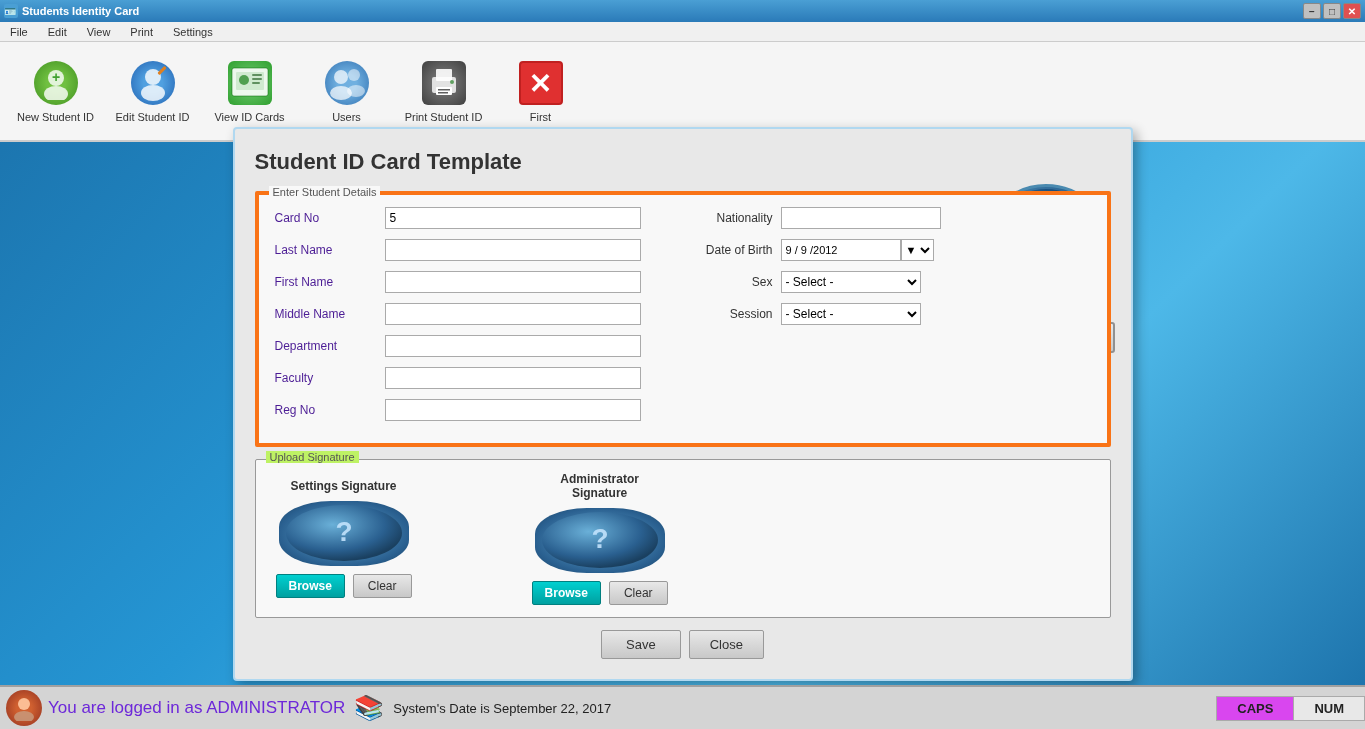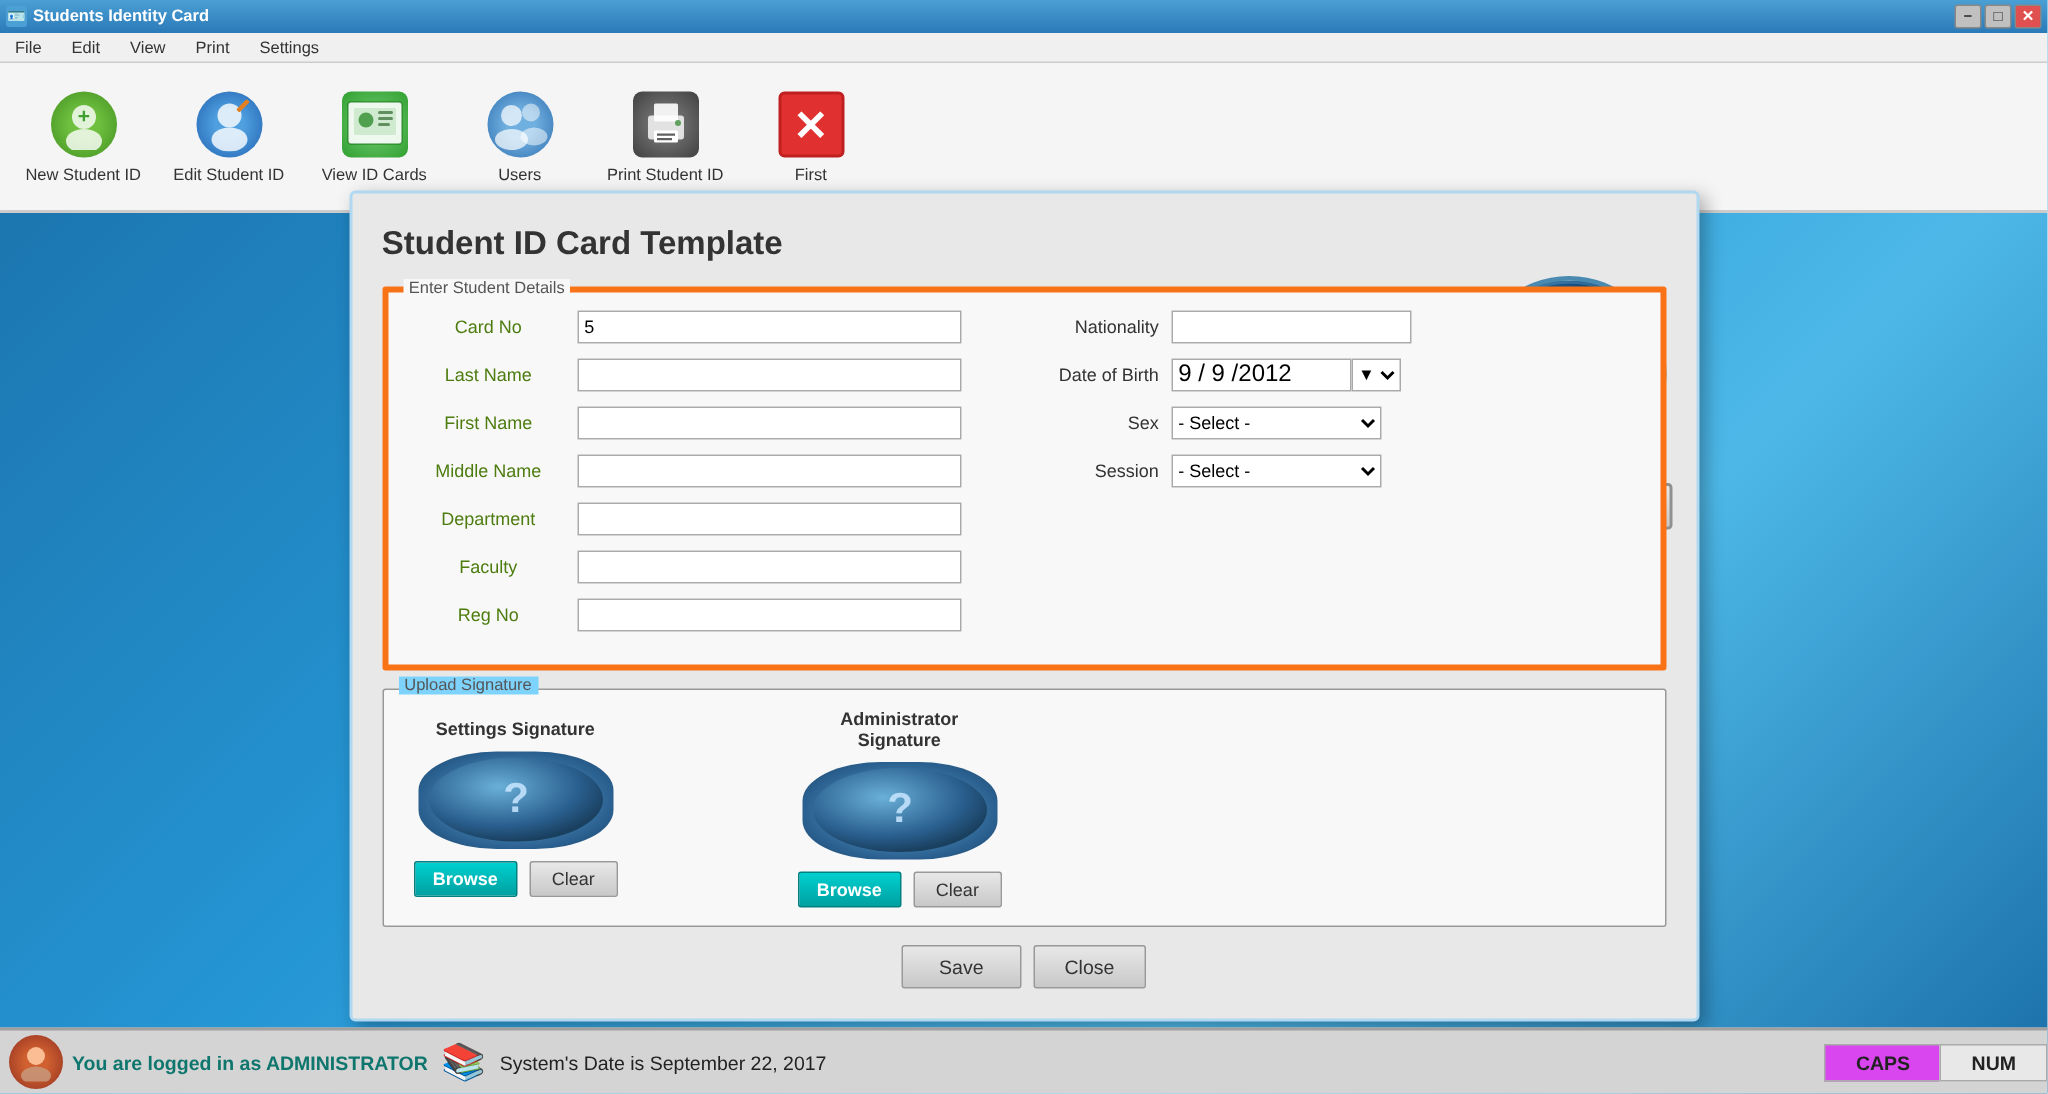--- a/index.html
+++ b/index.html
@@ -262,24 +262,24 @@
     .left-col { padding-right: 20px; }
     .right-col { padding-left: 20px; }
 
     .form-row {
       display: flex;
       align-items: center;
       margin-bottom: 10px;
     }
     .form-label {
       width: 110px;
-      text-align: center;
+      text-align: left;
       padding-right: 8px;
       font-size: 12px;
-      color: #4d7c0f;
+      color: #4c1d95;
       flex-shrink: 0;
     }
     .form-input {
       flex: 1;
       height: 22px;
       border: 1px solid #aaa;
       background: white;
       padding: 2px 4px;
       font-size: 12px;
       outline: none;
@@ -294,21 +294,21 @@
       flex-shrink: 0;
     }
 
     
     .dob-input {
       width: 120px;
       height: 22px;
       border: 1px solid #aaa;
       background: white;
       padding: 2px 4px;
-      font-size: 16px;
+      font-size: 11px;
     }
     .dob-dropdown {
       height: 22px;
       border: 1px solid #aaa;
       background: white;
       font-size: 11px;
     }
 
     
     .select-input {
@@ -369,21 +369,21 @@
       border-radius: 2px;
       padding: 12px 20px;
       position: relative;
       background: #f8f8f8;
       margin-bottom: 12px;
     }
     .sig-legend {
       position: absolute;
       top: -9px;
       left: 10px;
-      background: #7dd3fc;
+      background: #bef264;
       padding: 0 4px;
       font-size: 11px;
       color: #555;
     }
     .sig-row {
       display: flex;
       align-items: center;
       gap: 40px;
     }
     .sig-block {
@@ -441,23 +441,23 @@
       margin: 0 6px;
       background: radial-gradient(circle, #d06030 30%, #903020 100%);
       border-radius: 50%;
       display: flex;
       align-items: center;
       justify-content: center;
       color: white;
       font-size: 18px;
     }
     .status-text {
-      font-size: 13px;
-      color: #0f766e;
-      font-weight: bold;
+      font-size: 17px;
+      color: #6d28d9;
+      font-weight: normal;
     }
     .status-book {
       width: 36px;
       height: 36px;
       margin: 0 6px;
       display: flex;
       align-items: center;
       justify-content: center;
       font-size: 24px;
     }

